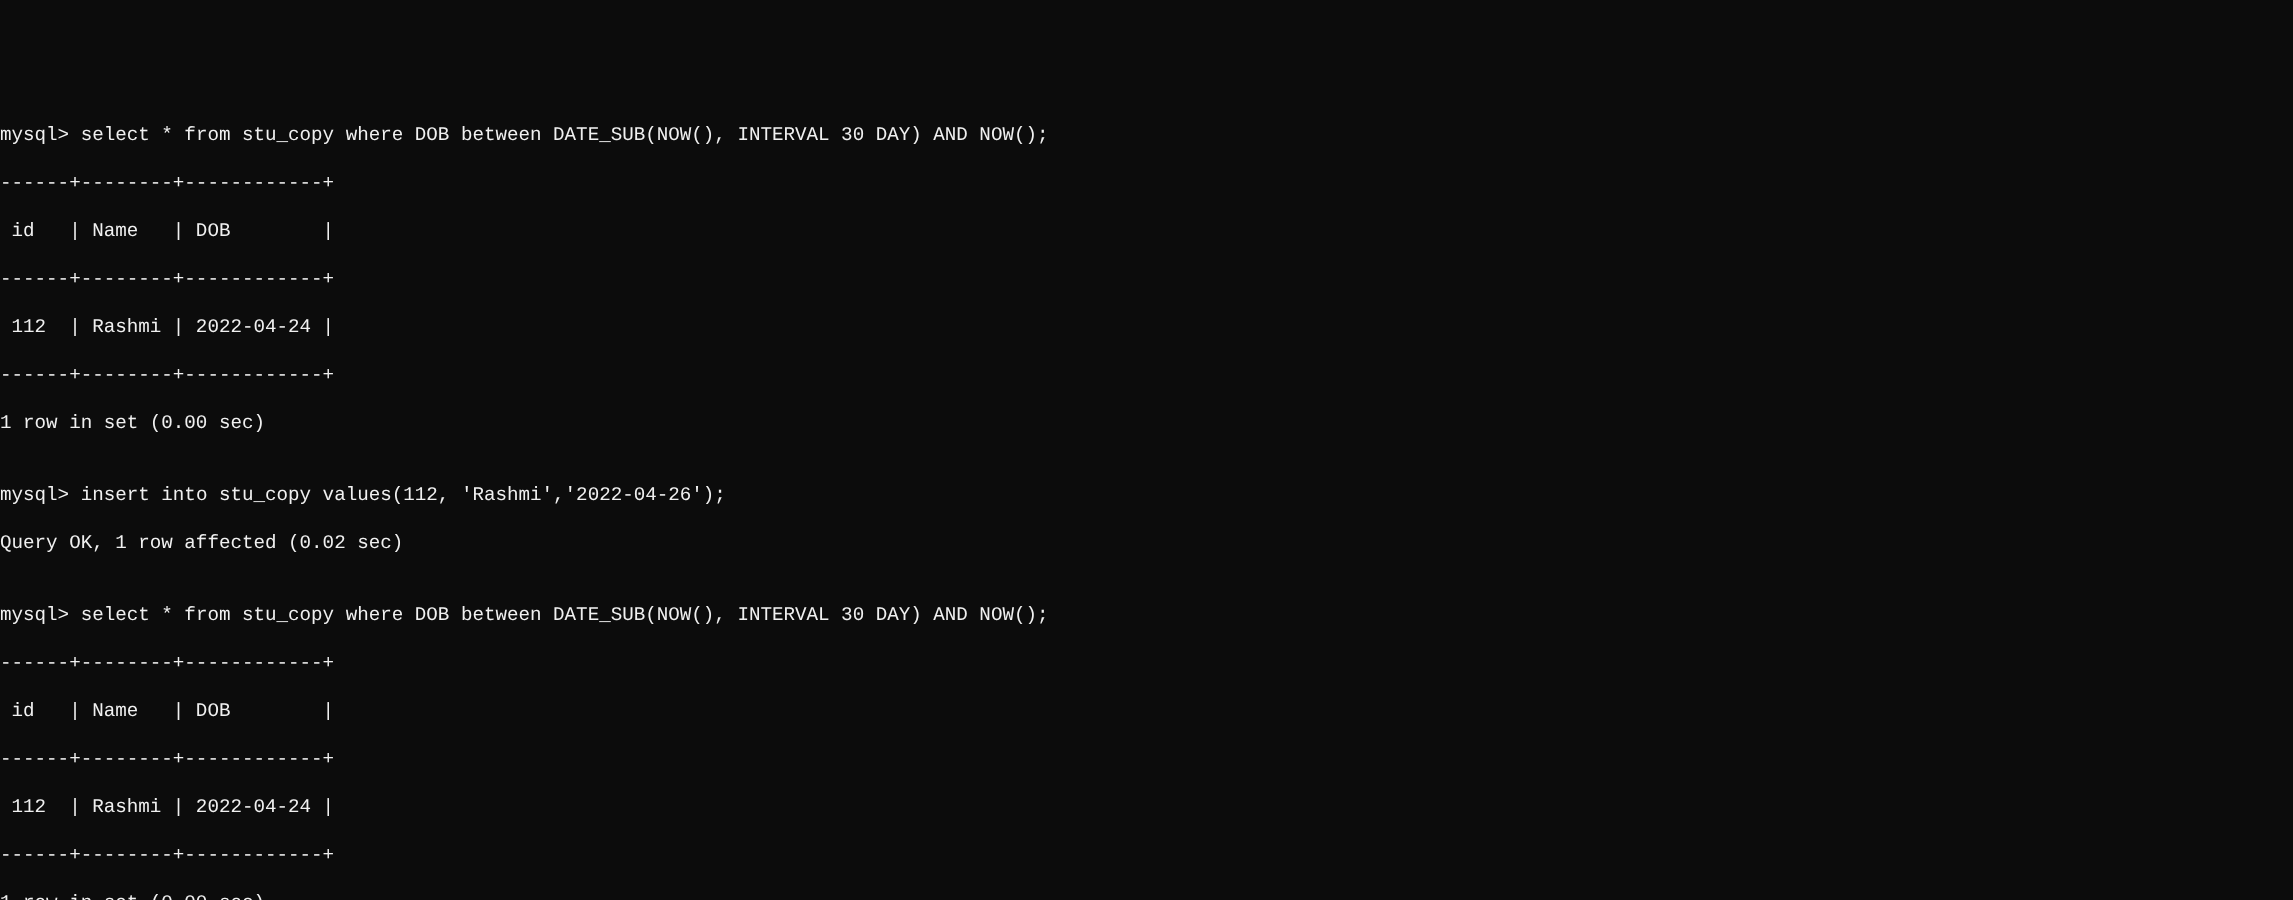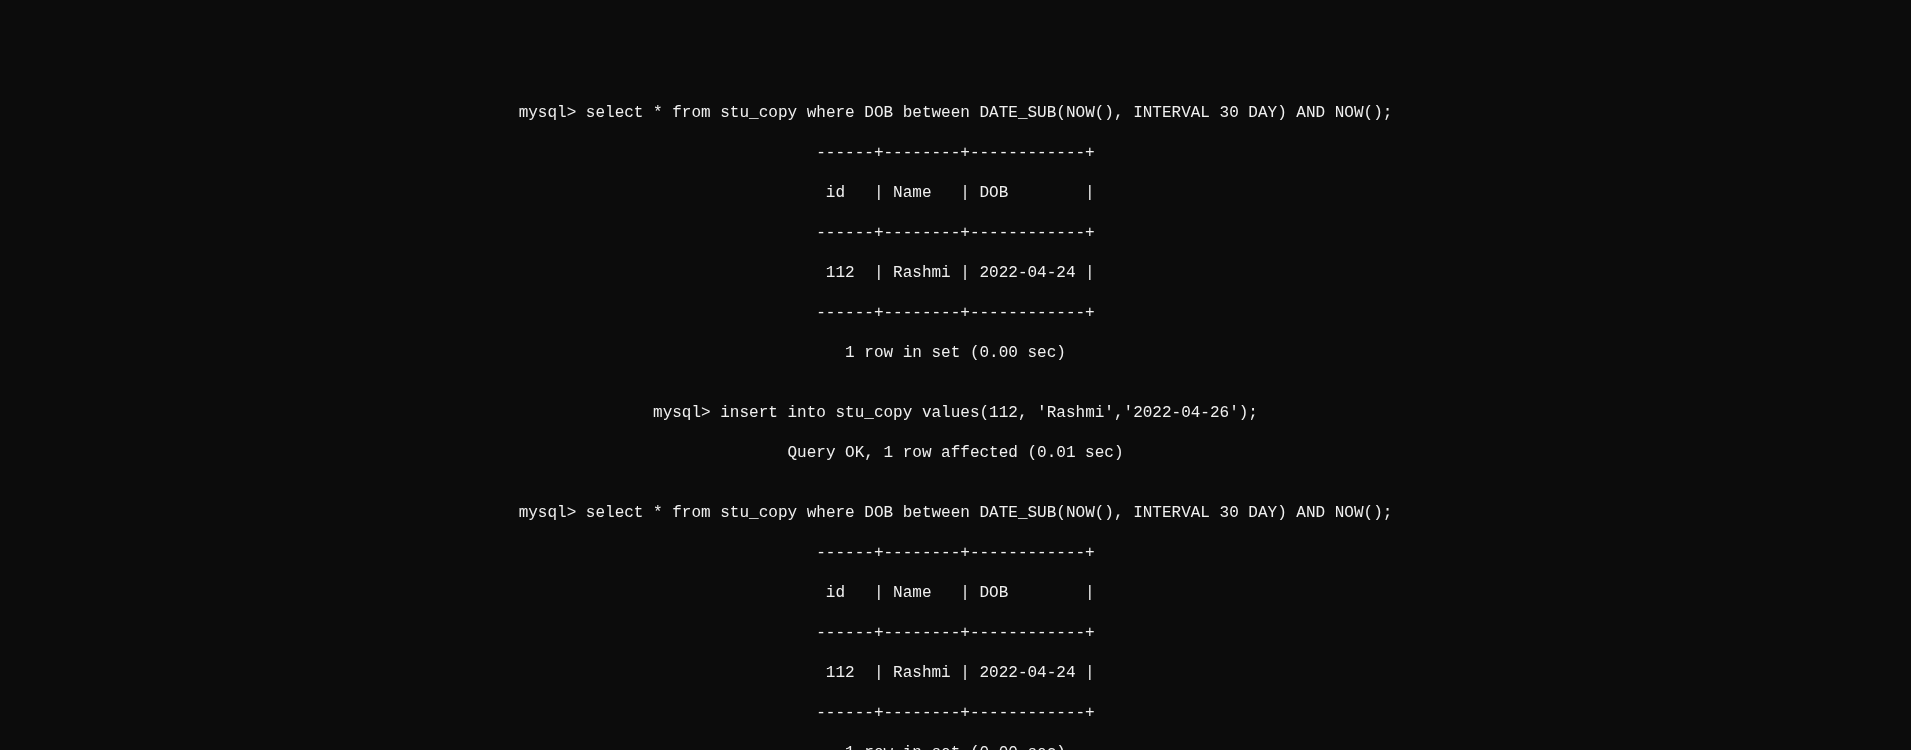--- a/index.html
+++ b/index.html
@@ -9,21 +9,21 @@
     font-family: Consolas, 'Courier New', monospace;
     font-size: 16px;
     line-height: 1.25;
     width: 1911px;
     height: 750px;
     overflow: hidden;
     white-space: pre;
     padding-top: 3px;
   }
   .term { position: relative; }
-  .line { display: block; text-align: center; }
+  .line { display: block; }
   .selected {
     background: #f0f0f0;
     color: #0c0c0c;
     display: block;
   }
 </style>
 </head>
 <body>
 
 
@@ -31,21 +31,21 @@
 <div class="term">
 <span class="line"><span>mysql&gt; </span><span>select * from stu_copy where DOB between DATE_SUB(NOW(), INTERVAL 30 DAY) AND NOW();</span></span>
 <span class="line">------+--------+------------+</span>
 <span class="line"> id   | Name   | DOB        |</span>
 <span class="line">------+--------+------------+</span>
 <span class="line"> 112  | Rashmi | 2022-04-24 |</span>
 <span class="line">------+--------+------------+</span>
 <span class="line">1 row in set (0.00 sec)</span>
 <span class="line"></span>
 <span class="line"><span>mysql&gt; </span><span>insert into stu_copy values(112, 'Rashmi','2022-04-26');</span></span>
-<span class="line">Query OK, 1 row affected (0.01 sec)</span>
+<span class="line">Query OK, 1 row affected (0.02 sec)</span>
 <span class="line"></span>
 <span class="line"><span>mysql&gt; </span><span>select * from stu_copy where DOB between DATE_SUB(NOW(), INTERVAL 30 DAY) AND NOW();</span></span>
 <span class="line">------+--------+------------+</span>
 <span class="line"> id   | Name   | DOB        |</span>
 <span class="line">------+--------+------------+</span>
 <span class="line"> 112  | Rashmi | 2022-04-24 |</span>
 <span class="line">------+--------+------------+</span>
 <span class="line">1 row in set (0.00 sec)</span>
 <span class="line"></span>
 

